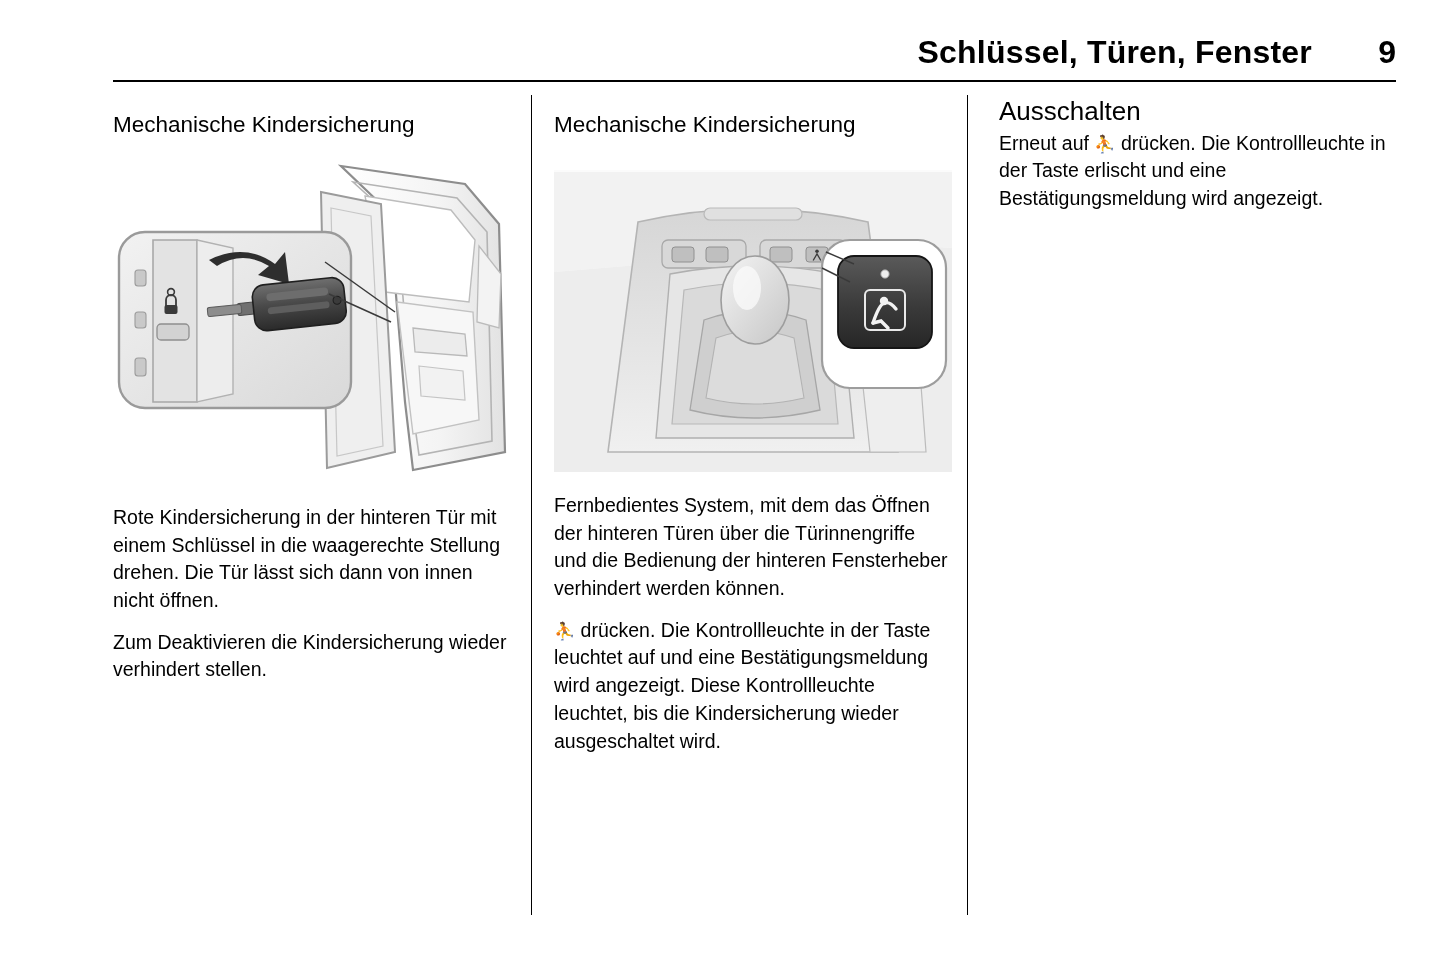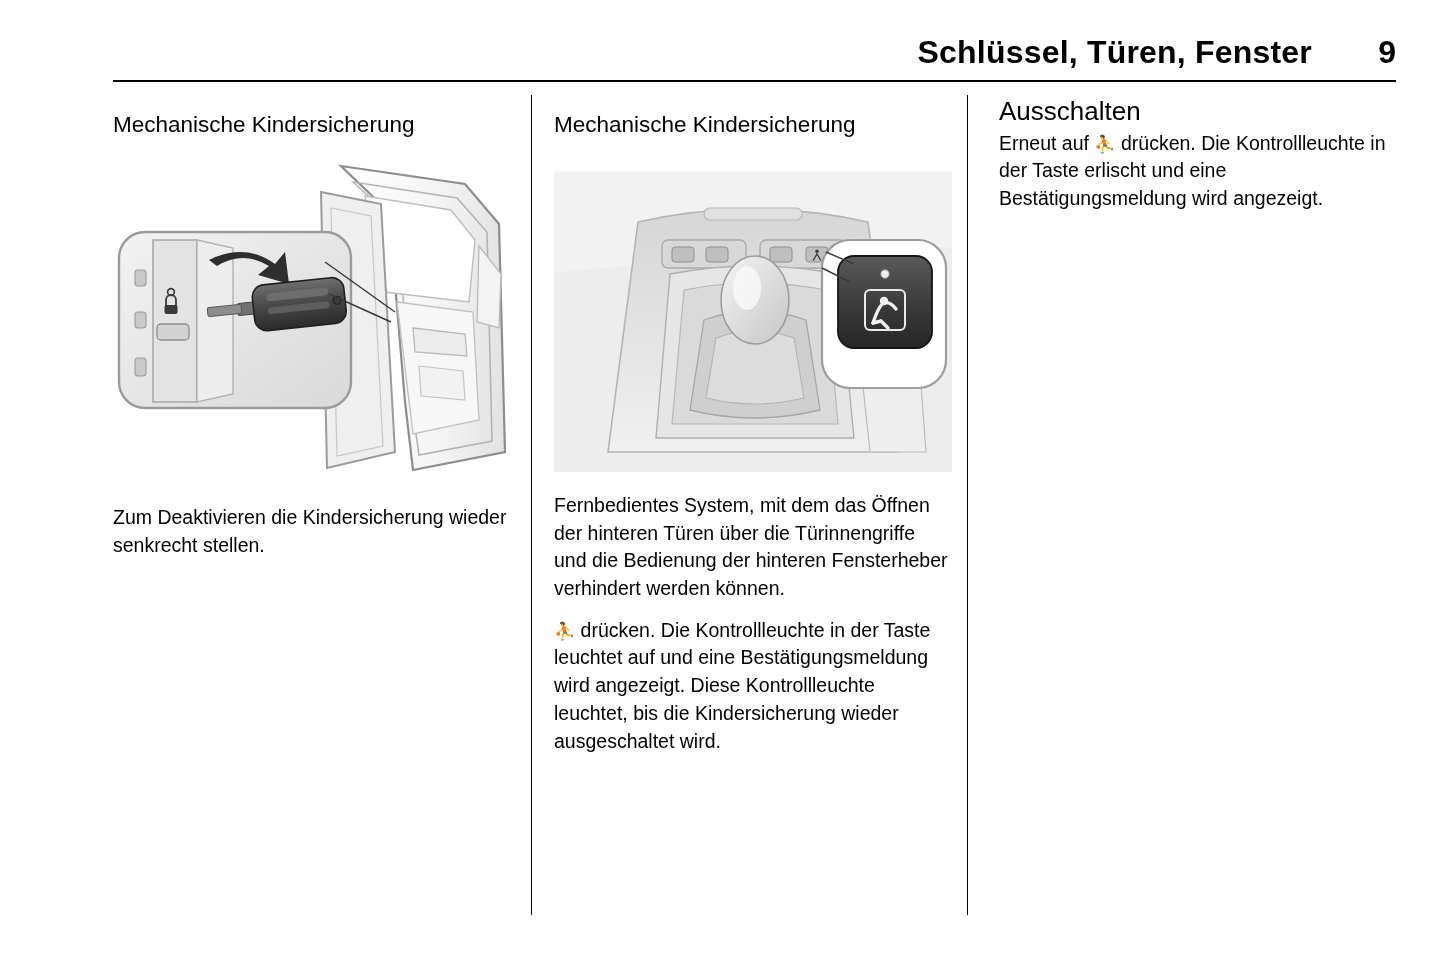--- a/index.html
+++ b/index.html
@@ -201,21 +201,22 @@
             <rect x="156" y="155" width="62" height="7" rx="3.5" fill="#5e5e5e"></rect>
             <circle cx="226" cy="155" r="4" fill="#3b3b3b" stroke="#1d1d1d" stroke-width="1"></circle>
           </g>
         </g>
 
         <line x1="212" y1="110" x2="282" y2="160" stroke="#3a3a3a" stroke-width="1.5"></line>
         <line x1="216" y1="142" x2="278" y2="170" stroke="#3a3a3a" stroke-width="1.5"></line>
       </svg>
     </div>
 
-    <p class="body">Zum Deaktivieren die Kindersicherung wieder senkrecht stellen.</p>
+    <p class="body">Rote Kindersicherung in der hinteren Tür mit einem Schlüssel in die waagerechte Stellung drehen. Die Tür lässt sich dann von innen nicht öffnen.</p>
+    <p class="body">Zum Deaktivieren die Kindersicherung wieder verhindert stellen.</p>
   </div>
 
   <div class="col col2">
     <h2 class="section-title">Mechanische Kindersicherung</h2>
 
     <div class="fig fig2">
       <svg width="398" height="320" viewBox="0 0 398 320" xmlns="http://www.w3.org/2000/svg">
         <defs>
           <linearGradient id="gCons" x1="0" y1="0" x2="0" y2="1">
             <stop offset="0%" stop-color="#d6d6d6"></stop>

